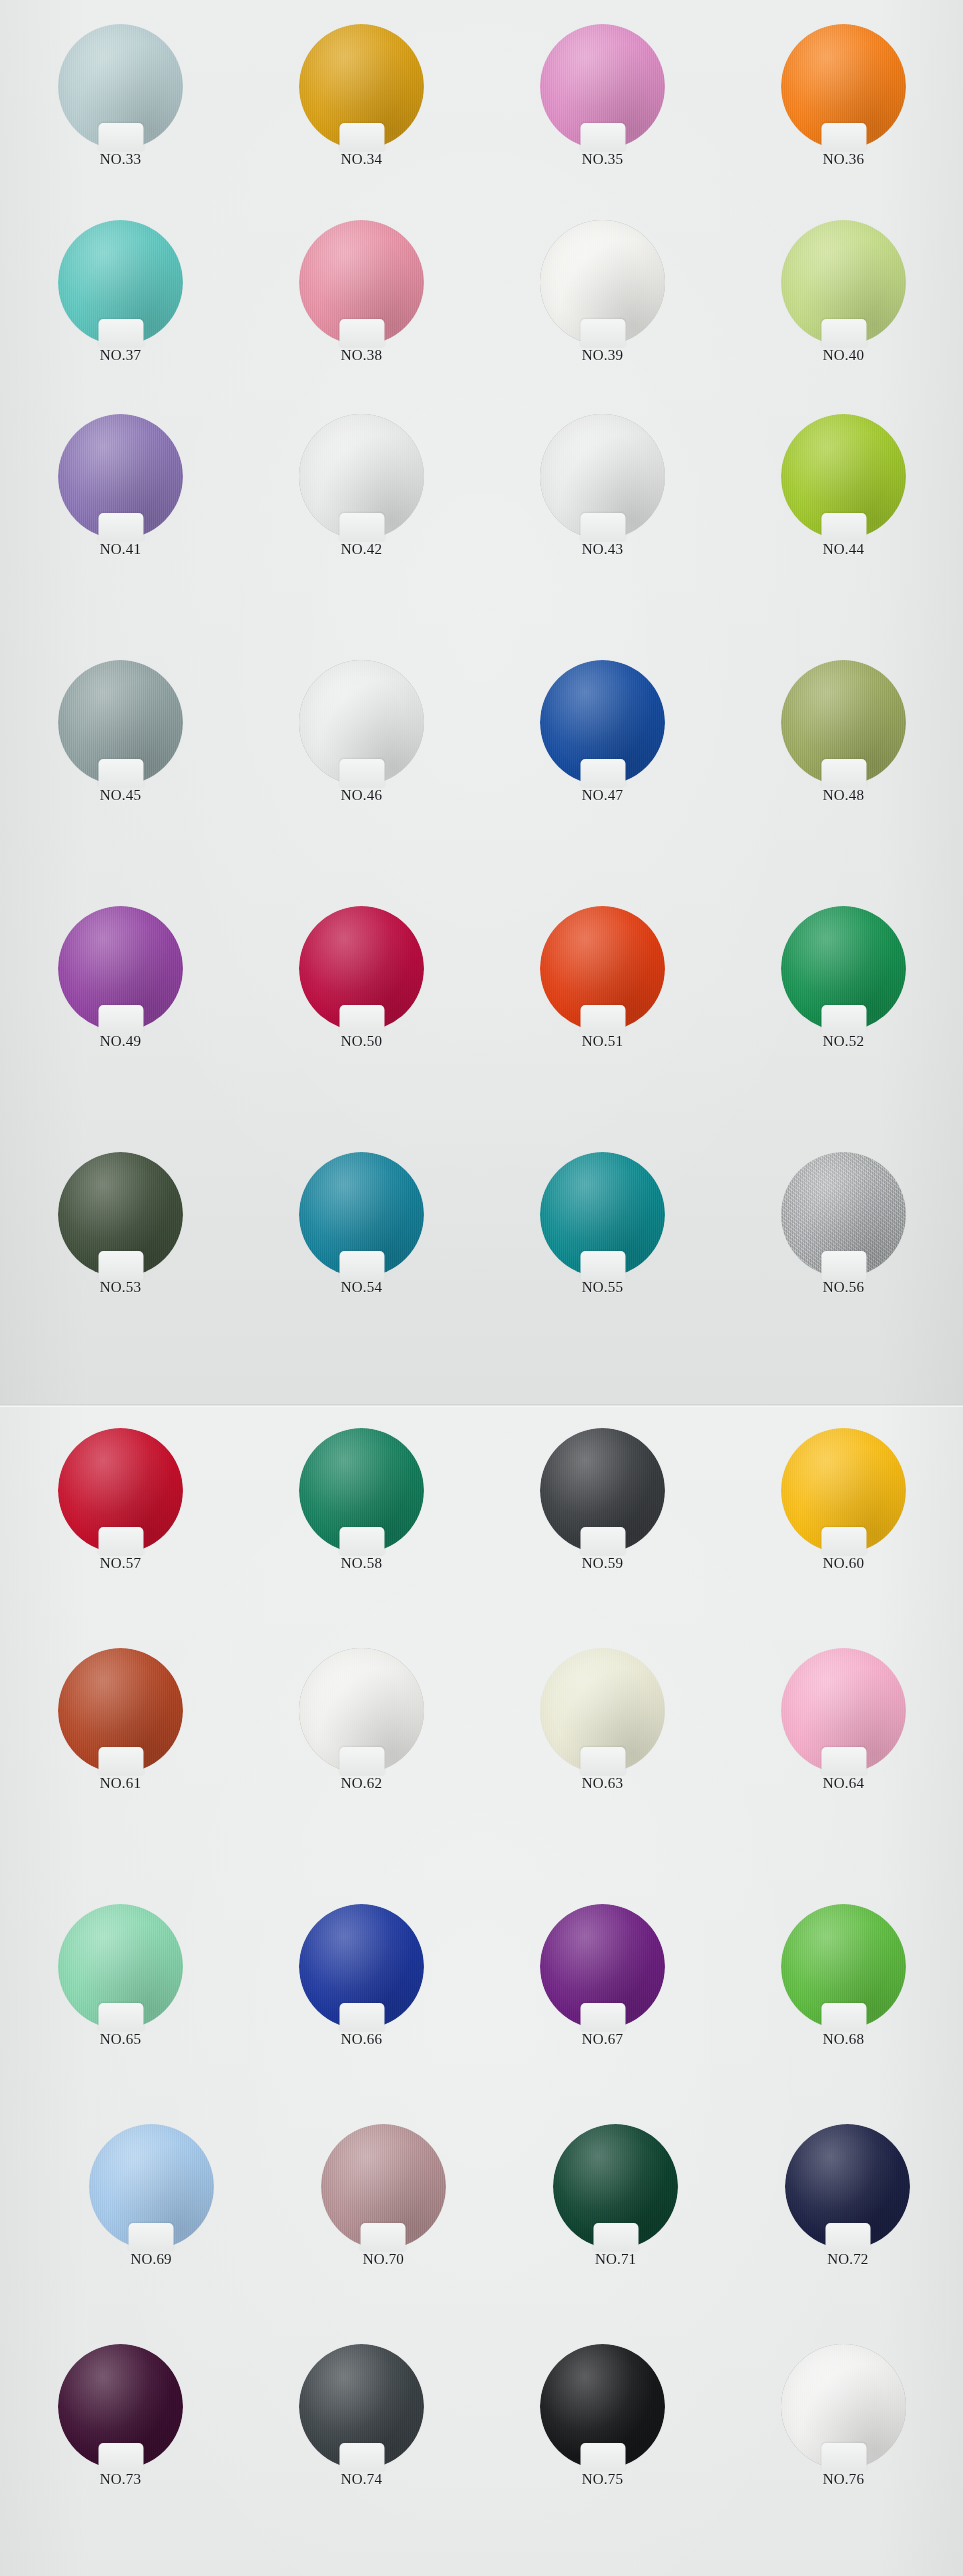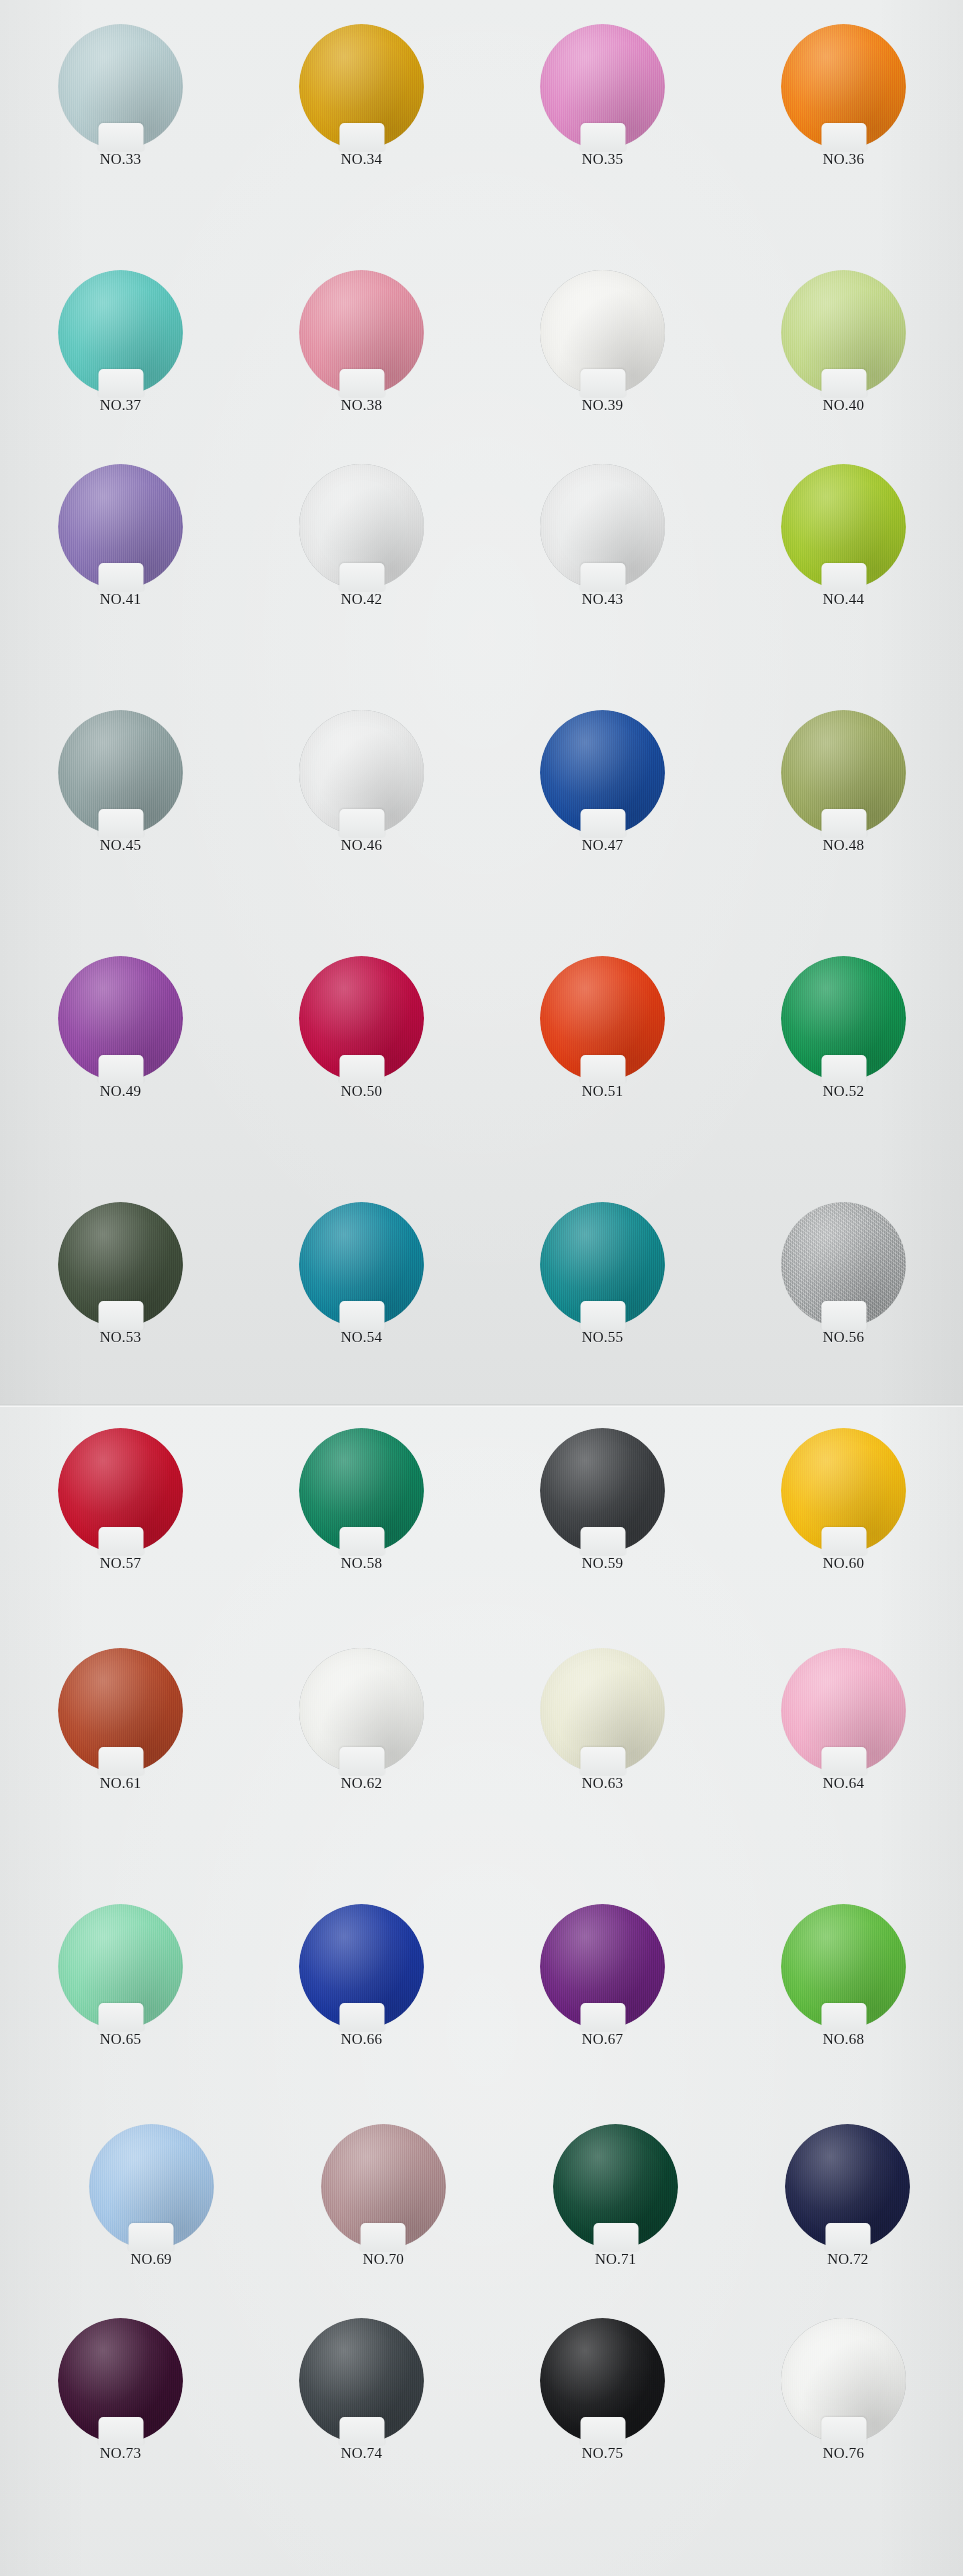--- a/index.html
+++ b/index.html
@@ -179,21 +179,21 @@
     z-index: 5;
   }
 </style>
 </head>
 <body>
 
 <div id="sheet">
 
   <div class="panel panel-a">
     <div class="grid" id="grid-a" style="padding-top: 23.5px;">
-        <div class="row" style="margin-bottom: 102px;">
+        <div class="row" style="margin-bottom: 52px;">
           <div class="cell">
             <div class="disc-wrap">
               <div class="disc" style="background: rgb(182, 205, 208);">
                 <div class="tex"></div>
                 <div class="sheen"></div>
               </div>
               <div class="notch"></div>
             </div>
             <div class="label">NO.33</div>
           </div>
@@ -564,21 +564,21 @@
             <div class="disc-wrap">
               <div class="disc" style="background: rgb(95, 187, 63);">
                 <div class="tex"></div>
                 <div class="sheen"></div>
               </div>
               <div class="notch"></div>
             </div>
             <div class="label">NO.68</div>
           </div>
         </div>
-        <div class="row" style="margin-bottom: 50px; padding-left: 35px;">
+        <div class="row" style="margin-bottom: 76px; padding-left: 35px;">
           <div class="cell">
             <div class="disc-wrap">
               <div class="disc" style="background: rgb(165, 199, 232);">
                 <div class="tex"></div>
                 <div class="sheen"></div>
               </div>
               <div class="notch"></div>
             </div>
             <div class="label">NO.69</div>
           </div>

